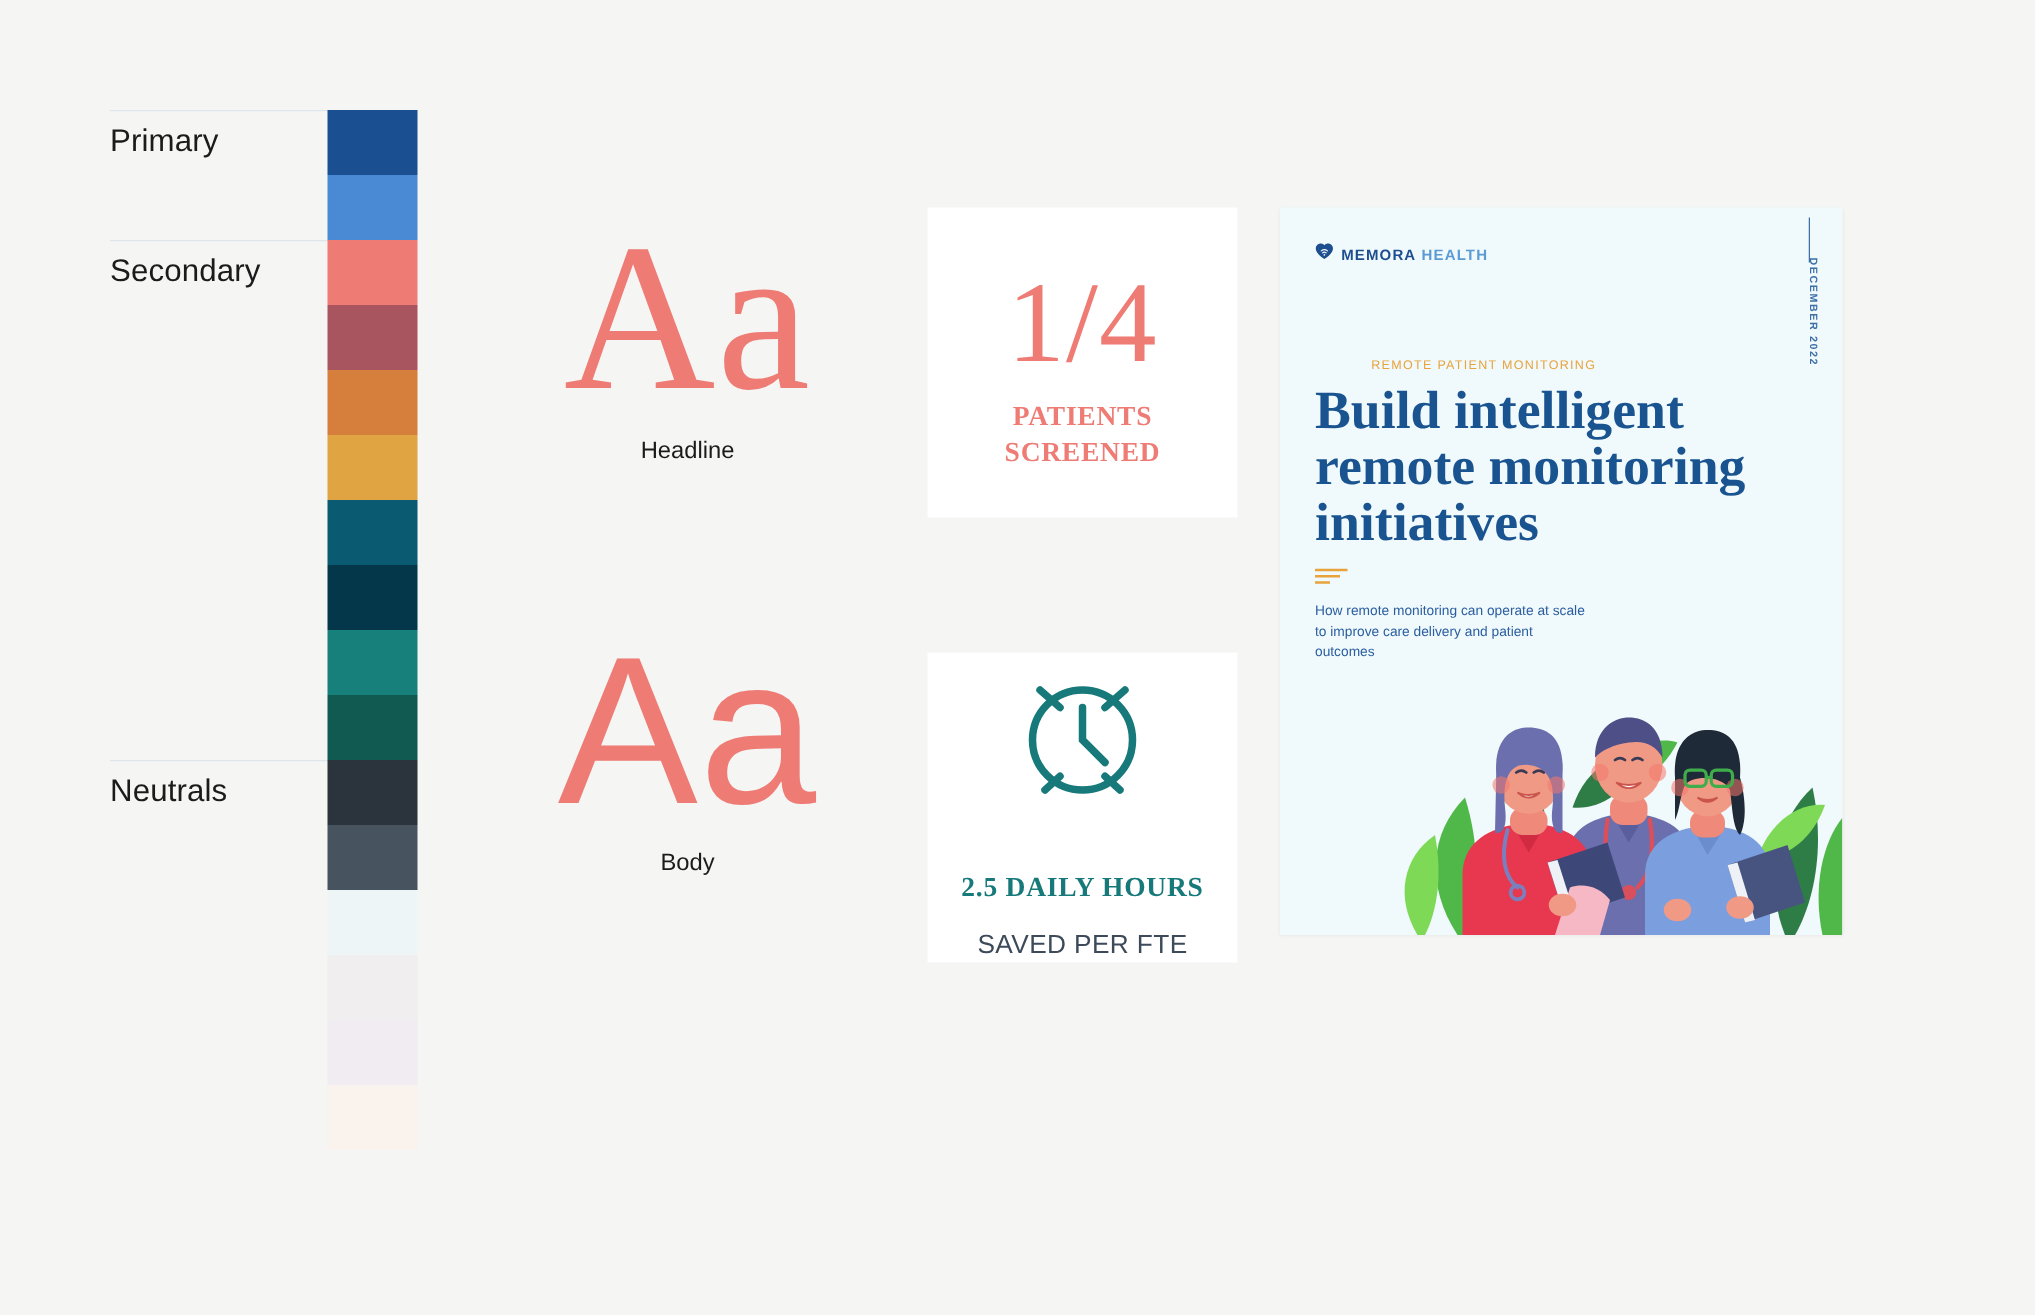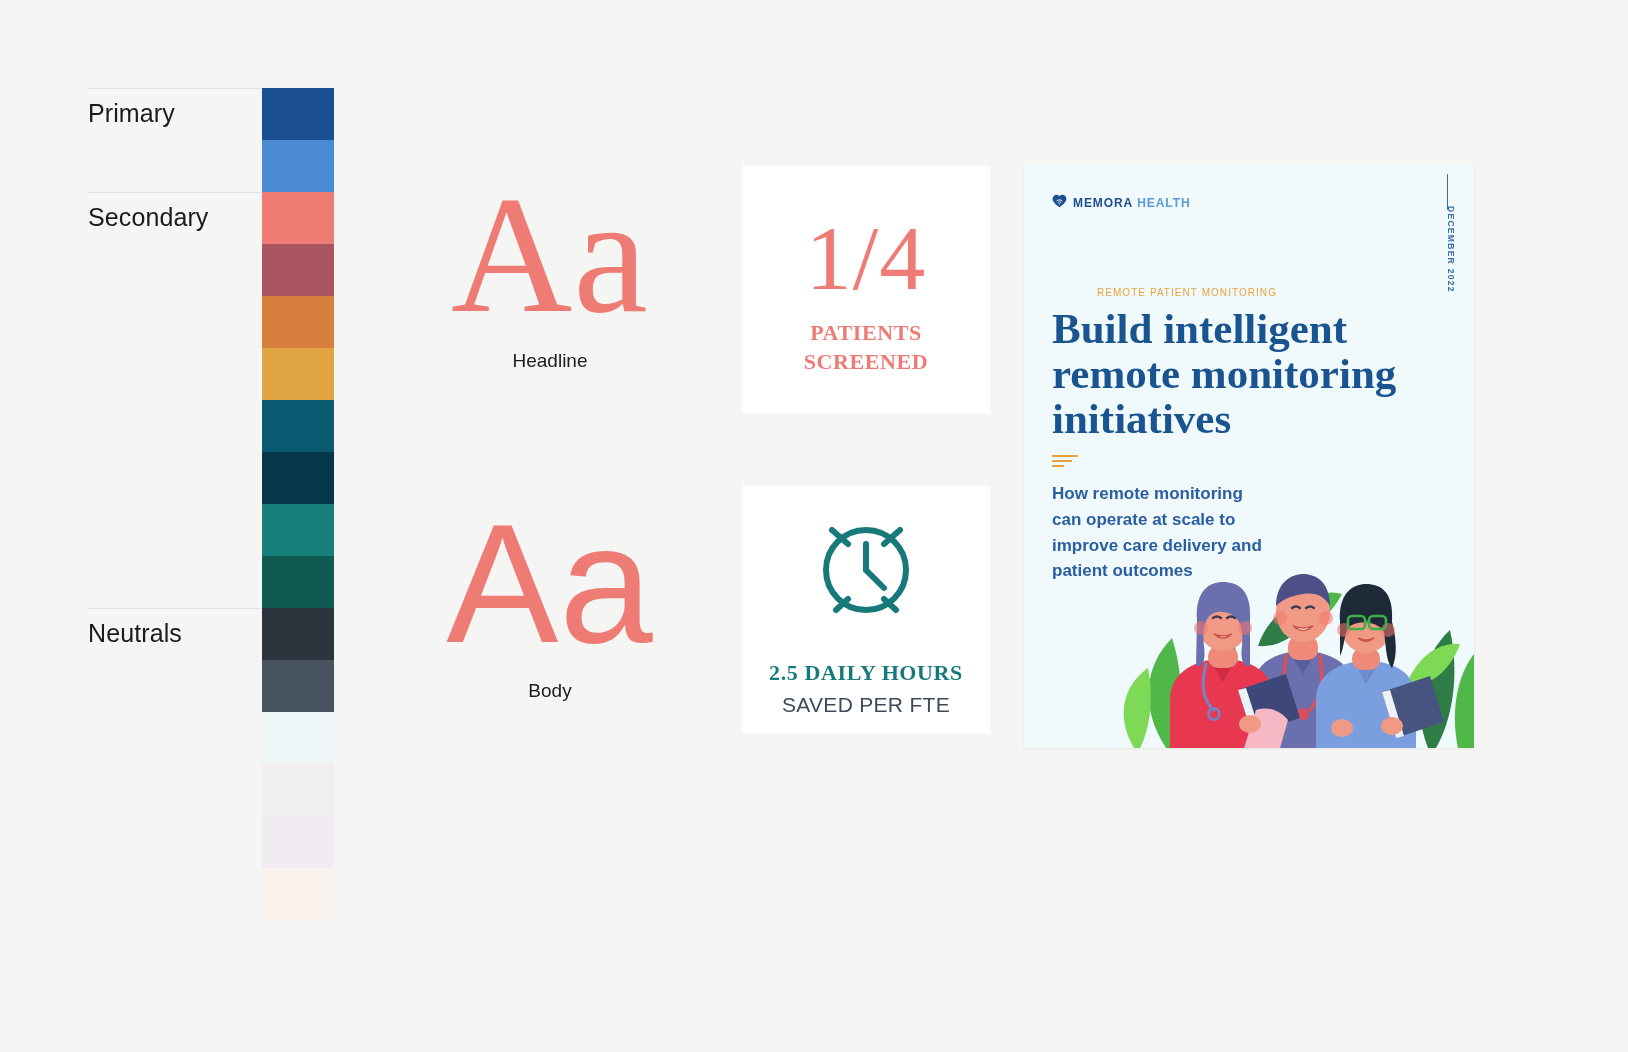--- a/index.html
+++ b/index.html
@@ -103,22 +103,23 @@
     box-sizing: border-box;
   }
   #stat-card-screened {
     left: 742px;
     top: 166px;
     height: 248px;
     padding-top: 8px;
   }
   #stat-card-hours {
     left: 742px;
-    top: 486px;
+    top: 522px;
     height: 248px;
+    justify-content: space-between;
   }
   .stat-bignum {
     font-family: "Liberation Serif", "DejaVu Serif", serif;
     font-size: 92px;
     line-height: 1.0;
     color: #ef7b75;
     letter-spacing: 1px;
   }
   .stat-emph {
     font-family: "Liberation Serif", "DejaVu Serif", serif;
@@ -206,22 +207,22 @@
   }
   .cover-rule span:nth-child(1) { width: 26px; }
   .cover-rule span:nth-child(2) { width: 20px; }
   .cover-rule span:nth-child(3) { width: 12px; }
   .cover-sub {
     position: absolute;
     left: 28px;
     top: 315px;
     width: 220px;
     font-family: "Liberation Sans", sans-serif;
-    font-size: 17px;
-    font-weight: bold;
+    font-size: 11px;
+    font-weight: normal;
     line-height: 1.52;
     color: #2a5ea0;
   }
   .cover-date {
     position: absolute;
     right: 18px;
     top: 40px;
     font-family: "Liberation Sans", sans-serif;
     font-size: 8.5px;
     font-weight: bold;

